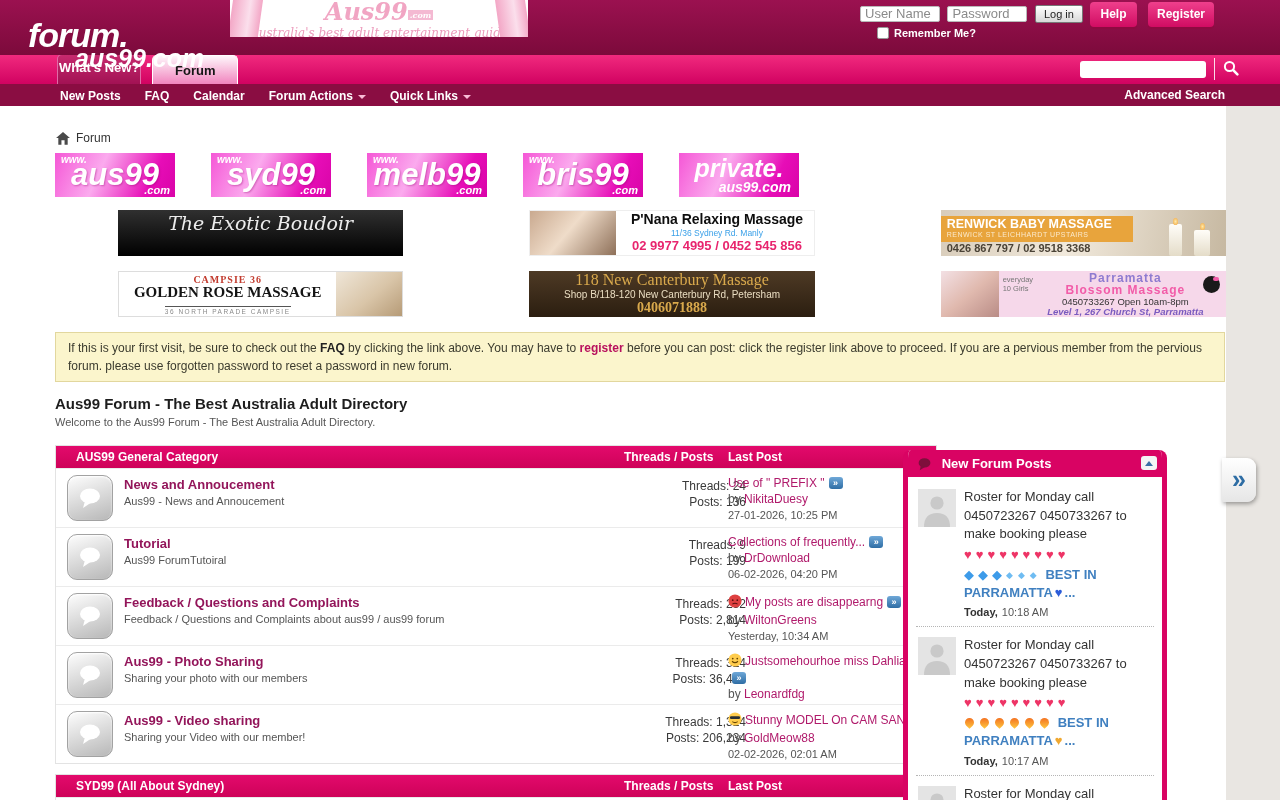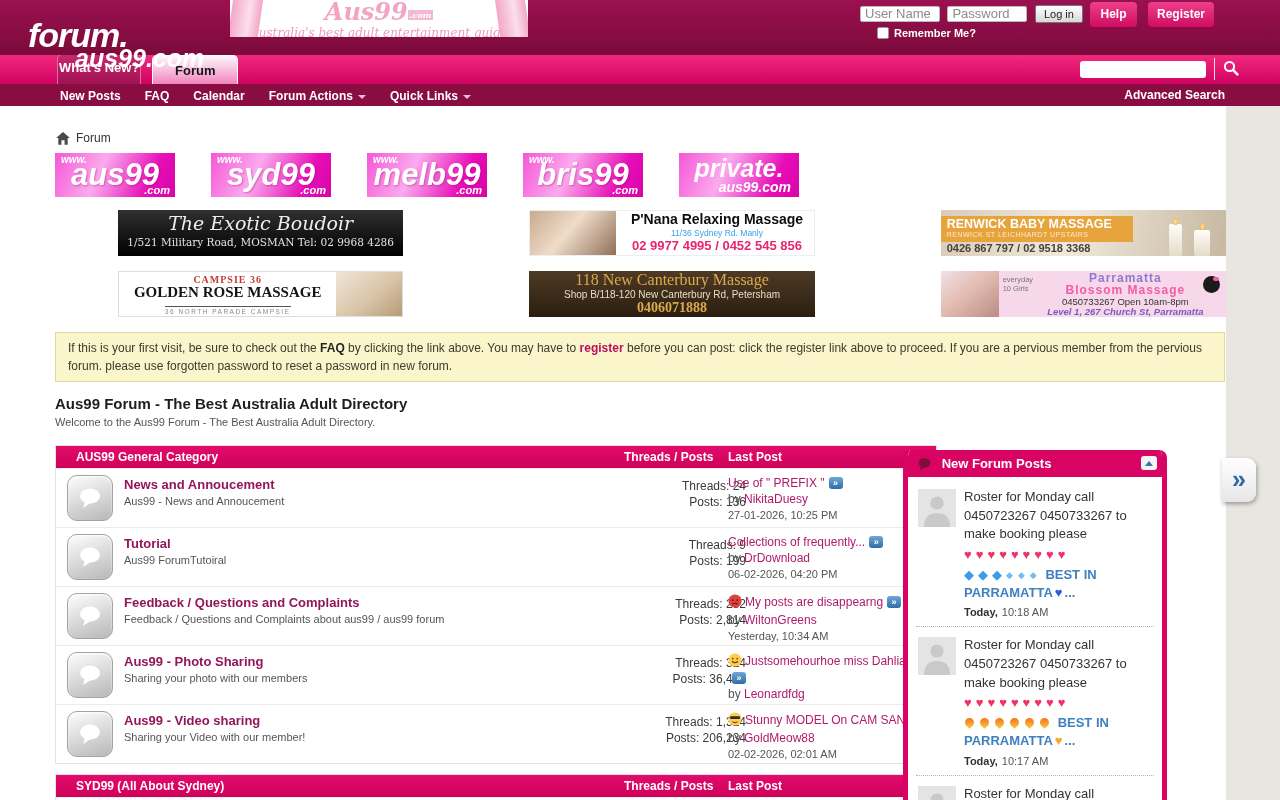--- a/index.html
+++ b/index.html
@@ -238,21 +238,20 @@
       <div class="sbanner sb-private">
         <span class="sb-p1">private.</span>
         <span class="sb-p2">aus99.com</span>
       </div>
     </div>
 
   <div class="ad-grid">
     <div class="ad-row">
       <div class="ad ad-exotic">
         <div class="t">The Exotic Boudoir</div>
-        <div class="l">1/521 Military Road, MOSMAN   Tel: 02 9968 4286</div>
       </div>
       <div class="ad ad-pnana">
         <div class="img"></div>
         <div class="tx">
           <div class="t">P'Nana Relaxing Massage</div>
           <div class="a">11/36 Sydney Rd. Manly</div>
           <div class="p">02 9977 4995 / 0452 545 856</div>
         </div>
       </div>
       <div class="ad ad-renwick">

